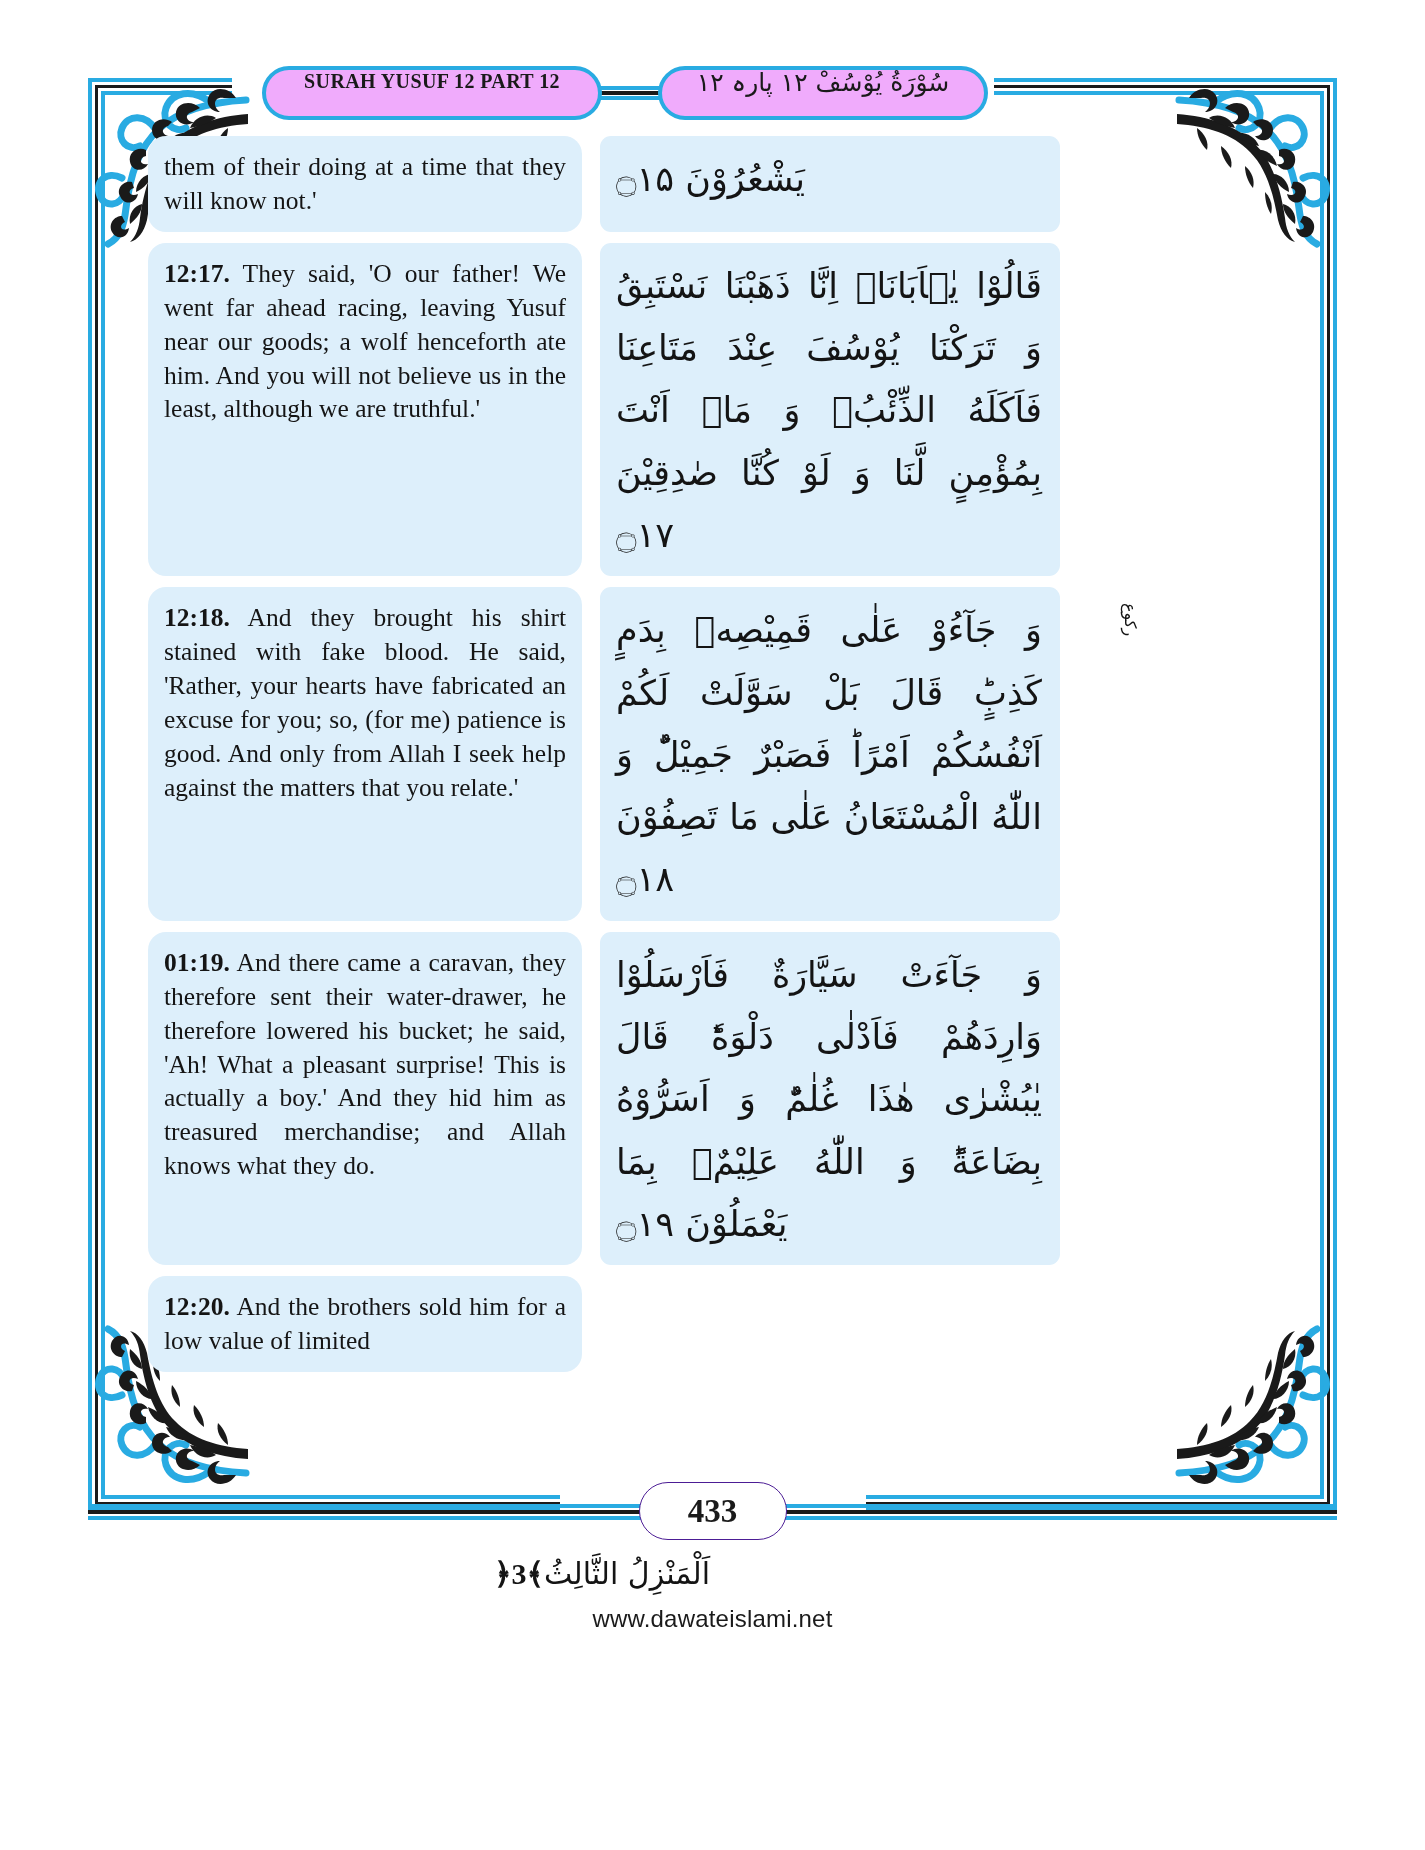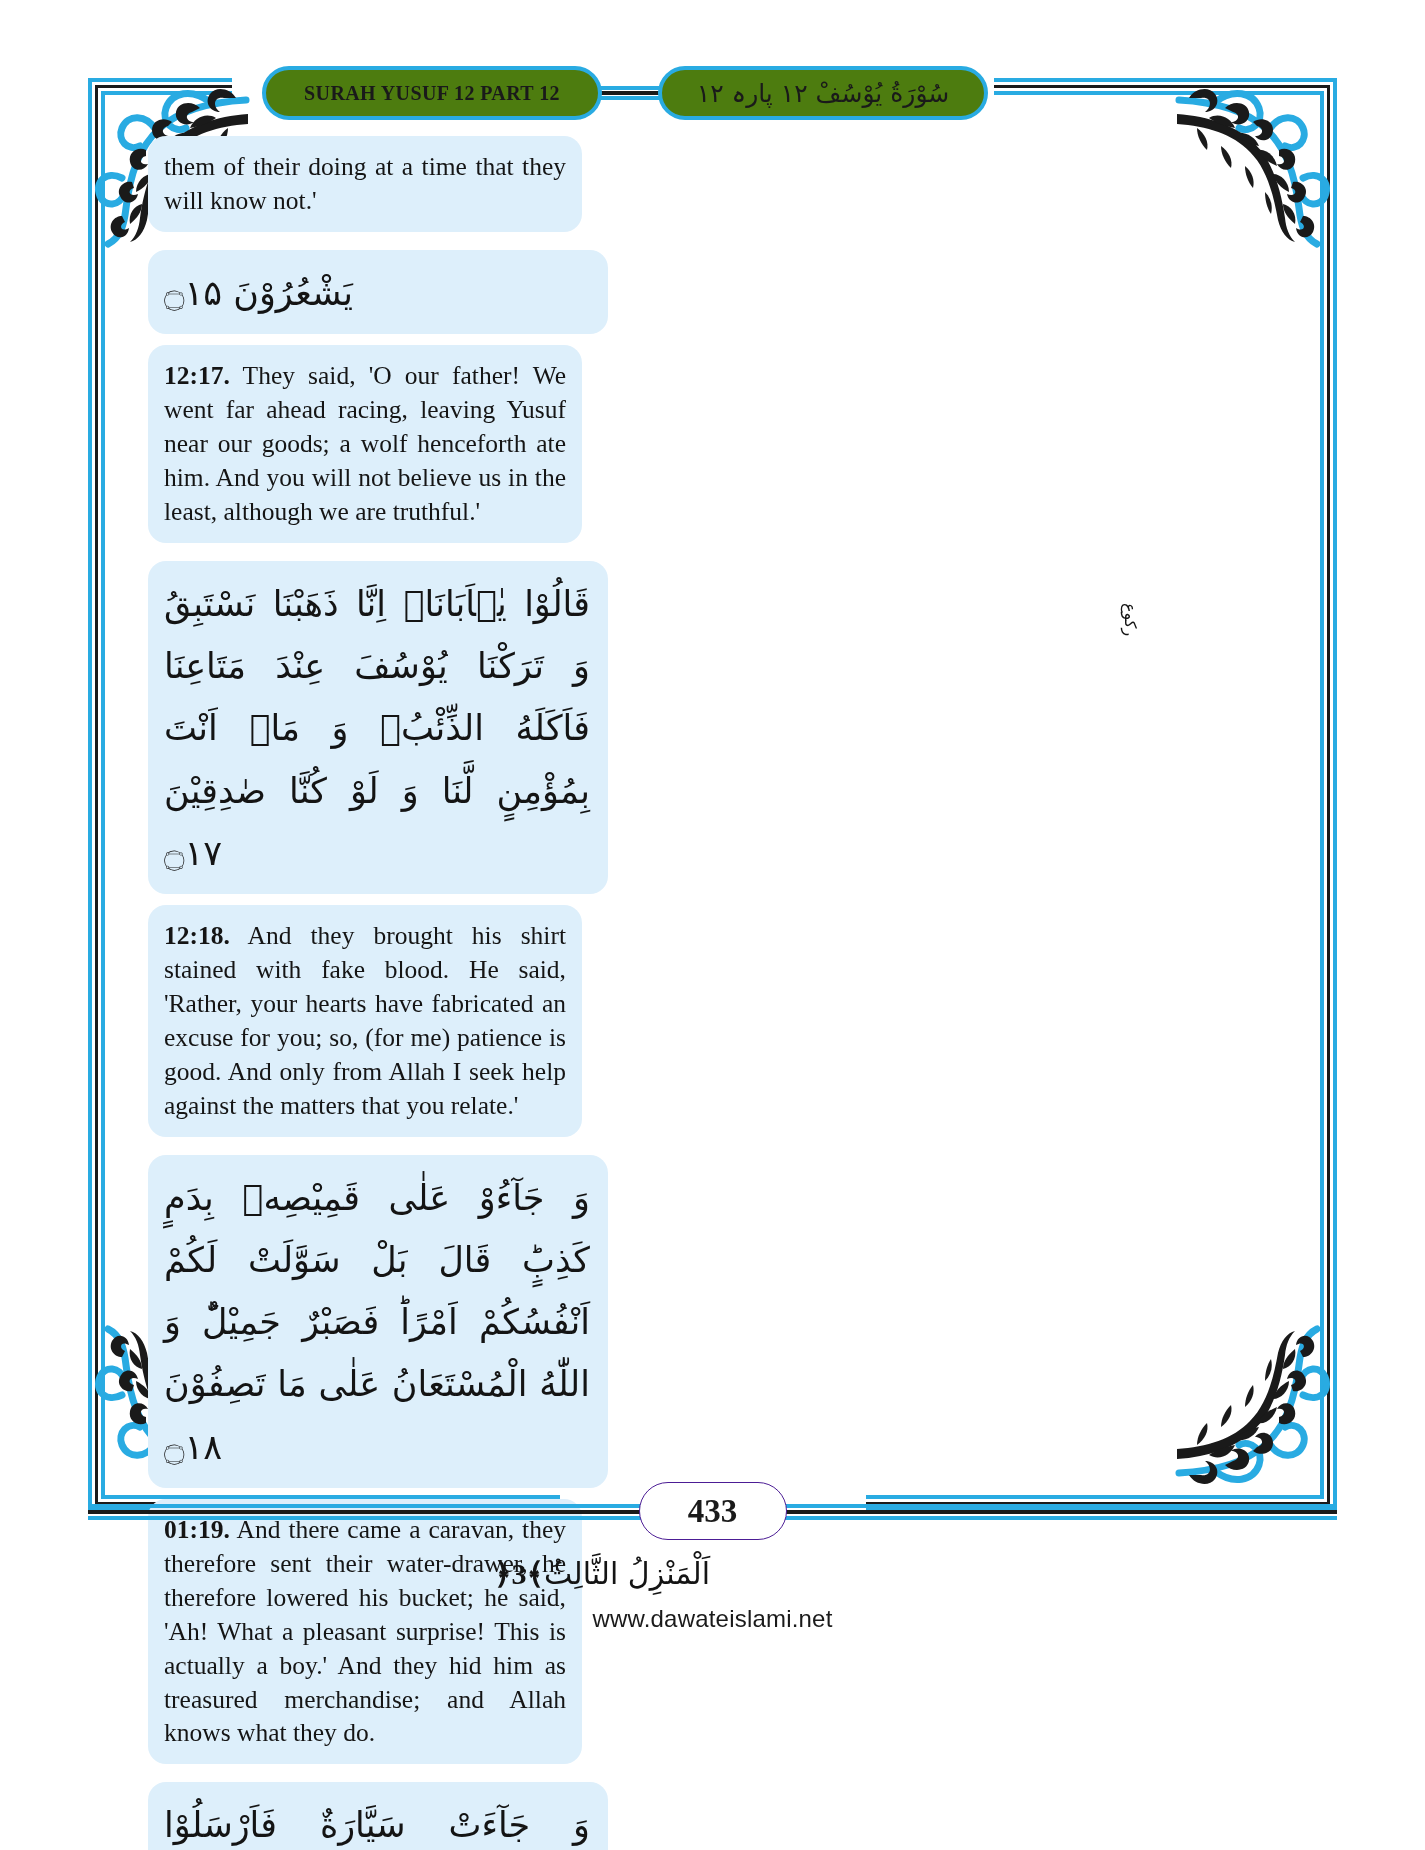--- a/index.html
+++ b/index.html
@@ -77,26 +77,26 @@
     position: absolute;
     left: 240px;
     top: 66px;
     width: 745px;
     height: 60px;
   }
   .hdr-pill {
     position: absolute;
     top: 0;
     height: 54px;
-    background: #4d7c0f;
+    background: #f0abfc;
     border: 4px solid #29ABE2;
     border-radius: 28px;
     box-sizing: border-box;
     display: flex;
-    align-items: center;
+    align-items: flex-start;
     justify-content: center;
   }
   .hdr-pill-left  { left: 22px;  width: 340px; }
   .hdr-pill-right { left: 418px; width: 330px; }
 
   .hdr-en {
     font-family: "Liberation Serif", "DejaVu Serif", serif;
     font-weight: bold;
     font-size: 20px;
     letter-spacing: 0.4px;
@@ -133,21 +133,20 @@
     left: 148px;
     top: 136px;
     width: 912px;
     height: 1365px;
   }
   .verse-row {
     display: flex;
     gap: 18px;
     margin-bottom: 11px;
     align-items: stretch;
-    flex-direction: column;
   }
   .cell {
     background: #ddeffb;
     border-radius: 18px;
     box-sizing: border-box;
   }
   .cell-en {
     width: 434px;
     padding: 14px 16px 14px 16px;
     color: #151515;
@@ -164,20 +163,21 @@
     width: 460px;
     padding: 12px 18px 10px 16px;
     direction: rtl;
     text-align: justify;
     text-align-last: right;
     color: #141414;
     font-family: "DejaVu Sans", "Liberation Sans", sans-serif;
     font-size: 35px;
     line-height: 1.78;
     overflow: hidden;
+    border-radius: 11px;
   }
   .cell-ar.ar-end { text-align-last: left; }
 
   
   .margin-note {
     position: absolute;
     left: 1107px;
     top: 560px;
     width: 46px;
     height: 120px;

